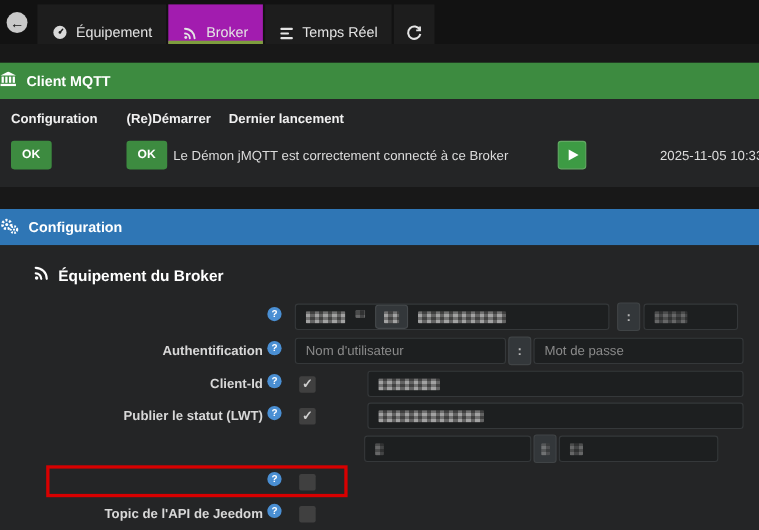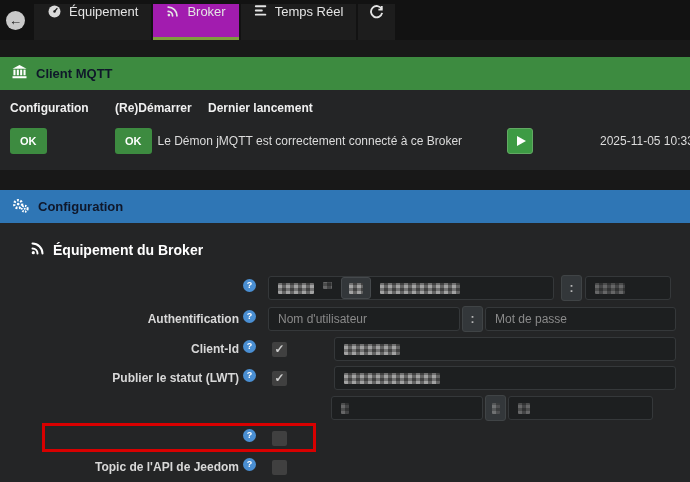--- a/index.html
+++ b/index.html
@@ -6,29 +6,29 @@
   body {
     width:690px; height:482px; overflow:hidden; position:relative;
     background:#181818; font-family:"Liberation Sans", sans-serif;
     -webkit-font-smoothing:antialiased;
   }
   
   .navbar { height:40px; background:#121212; display:flex; align-items:flex-end; padding-left:5px; }
   .back-btn { width:19px; height:19px; border-radius:50%; background:#c9c9c9; color:#141414;
     display:flex; align-items:center; justify-content:center; font-size:13px; font-weight:bold;
     margin:0 9px 10px 1px; flex:none; cursor:pointer; }
-  .tab { height:33px; display:flex; align-items:flex-start; gap:7px; padding:0 13px;
+  .tab { height:33px; display:flex; align-items:flex-end; gap:7px; padding:0 13px;
     background:#1d1d1d; color:#e4e4e4; font-size:13px; margin-right:2px;
     border-bottom:3px solid transparent; cursor:pointer; white-space:nowrap; }
   .tab.active { background:#a21caf; border-bottom-color:#7e9e3e; }
   .tab svg { display:block; }
   .tab.refresh { padding:0 11px; }
   
-  .panel-hdr { height:33px; display:flex; align-items:center; gap:9px; padding:0 12px;
-    color:#0f172a; font-weight:bold; font-size:13px; }
+  .panel-hdr { height:33px; display:flex; align-items:center; gap:9px; padding:0 0;
+    color:#ffffff; font-weight:bold; font-size:13px; }
   .panel-hdr.green { background:#3d8b40; margin-top:17px; }
   .panel-hdr.blue  { background:#2f76b5; margin-top:20px; }
   .panel-body { background:#242526; }
   
   .client-body { padding:11px 0 16px 10px; }
   .tbl-hdr { display:flex; color:#f0f0f0; font-weight:bold; font-size:12px; margin-bottom:13px; }
   .tbl-row { display:flex; align-items:center; color:#dcdcdc; font-size:12px; }
   .c1 { width:105px; flex:none; }
   .c2 { width:392px; flex:none; display:flex; align-items:center; gap:6px; }
   .c3 { width:93px;  flex:none; }

